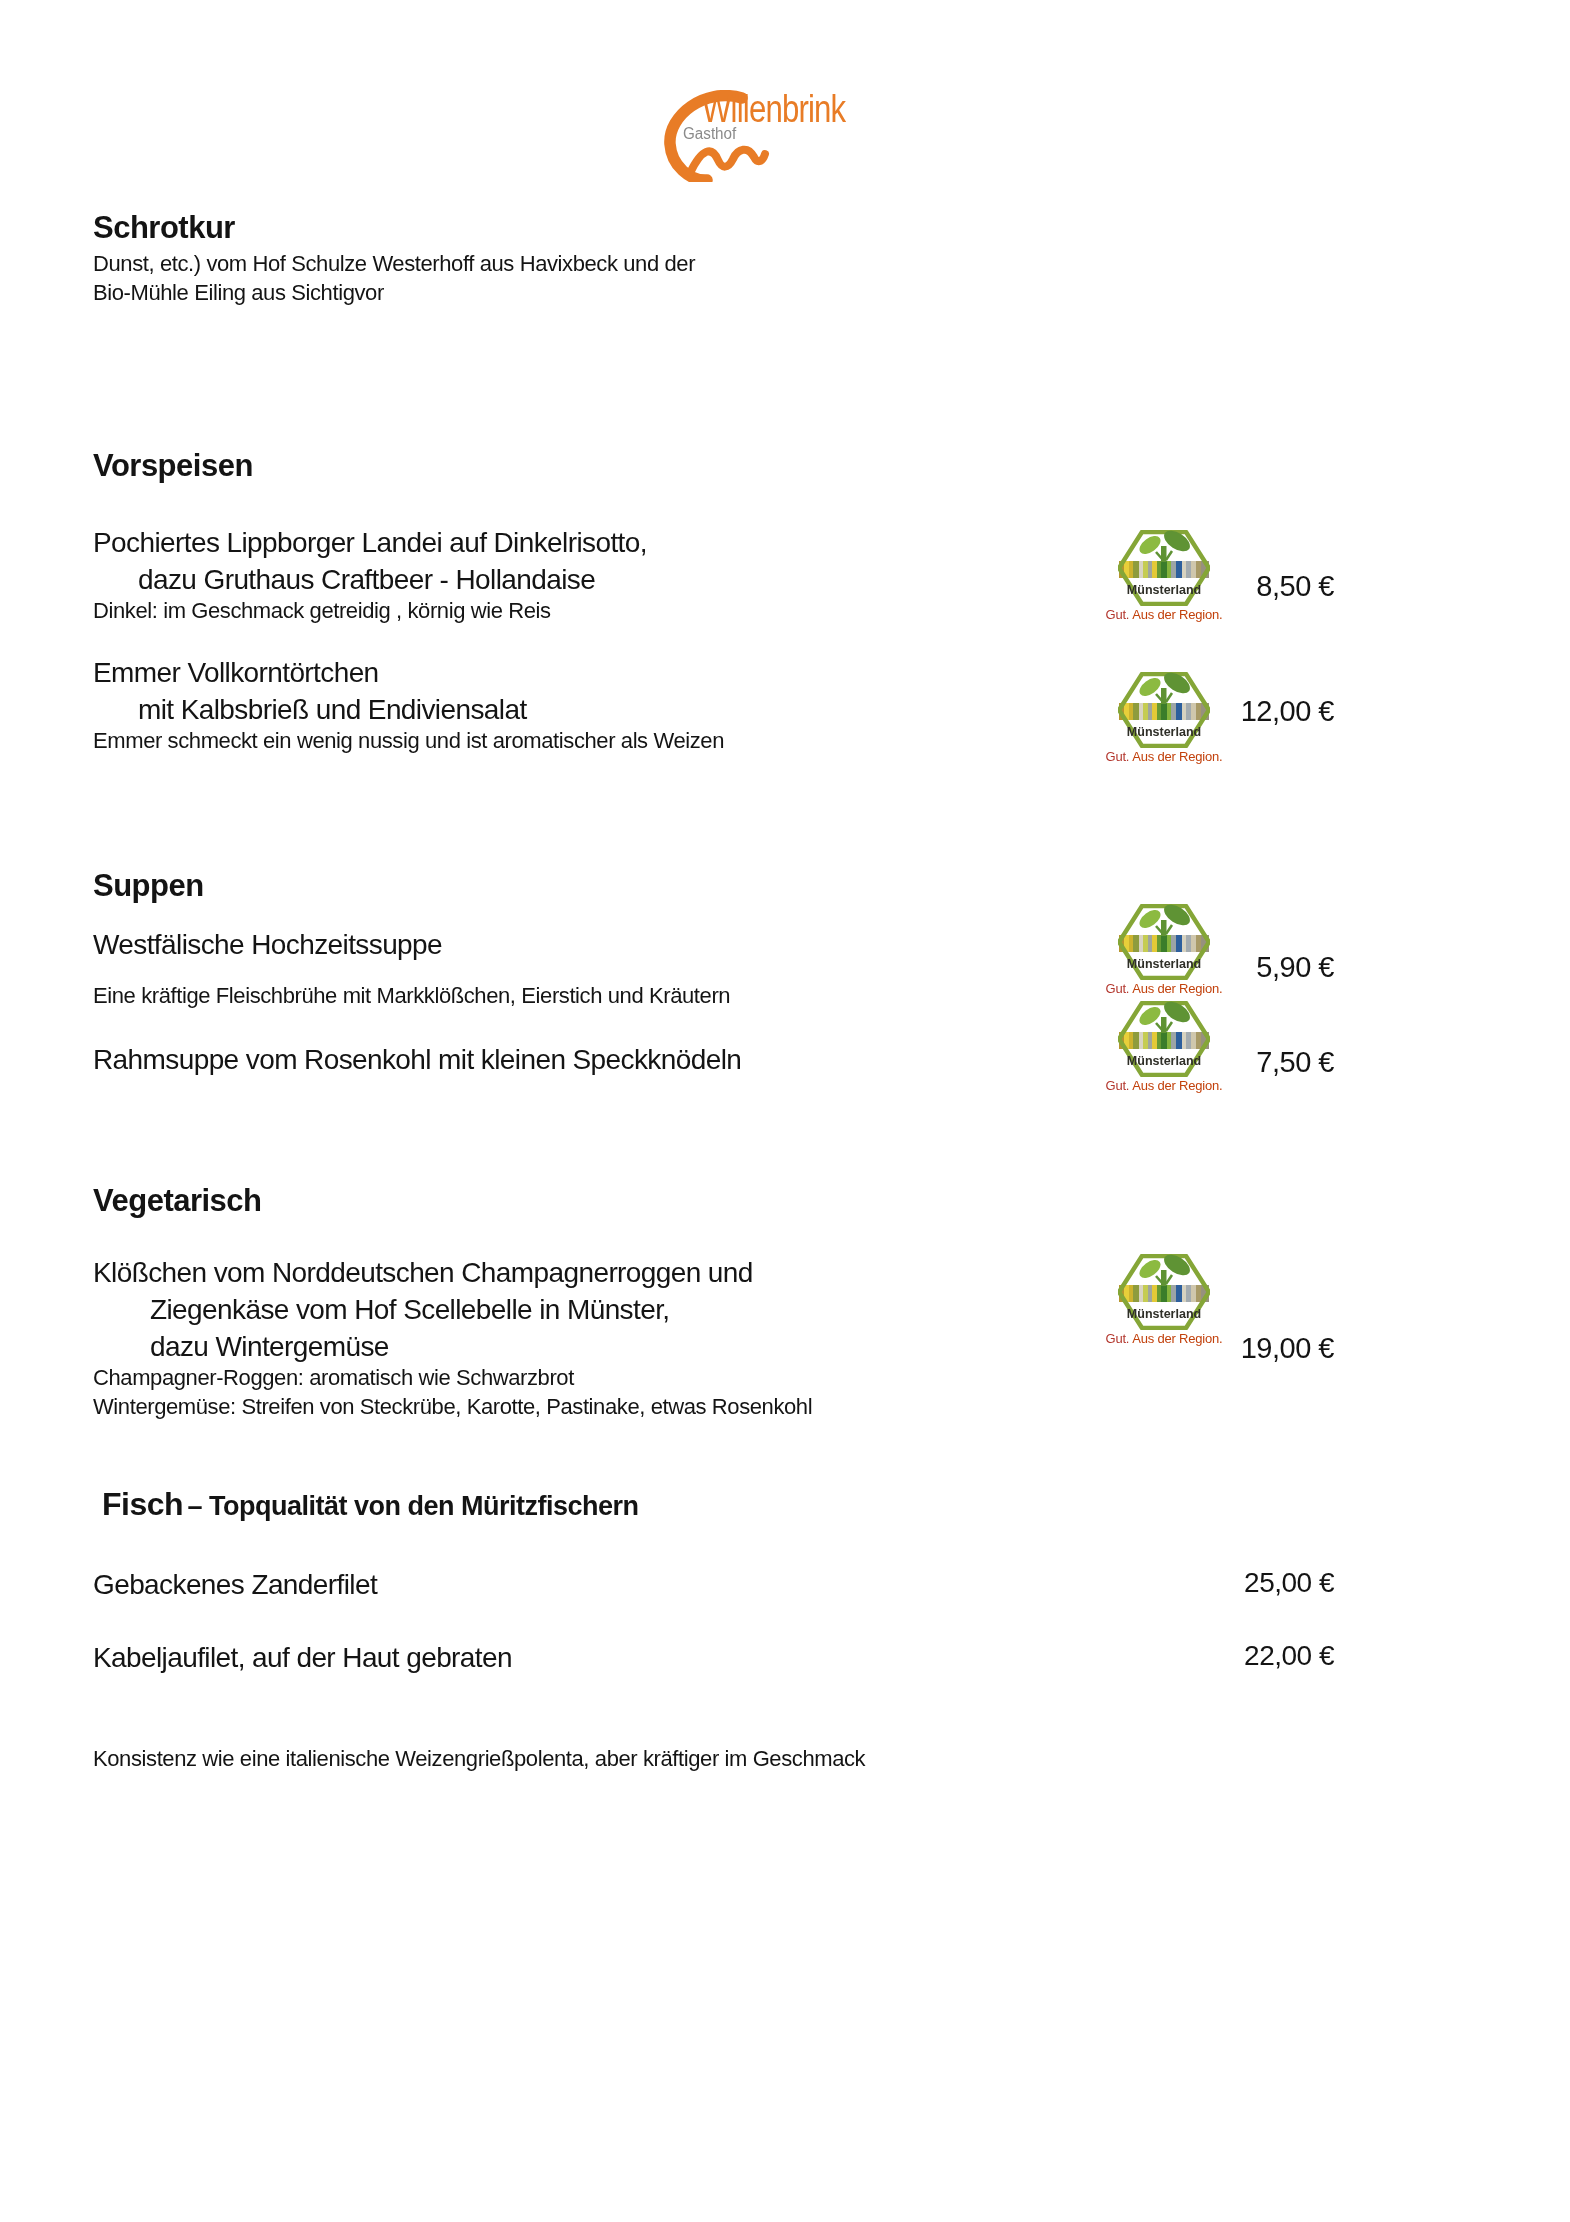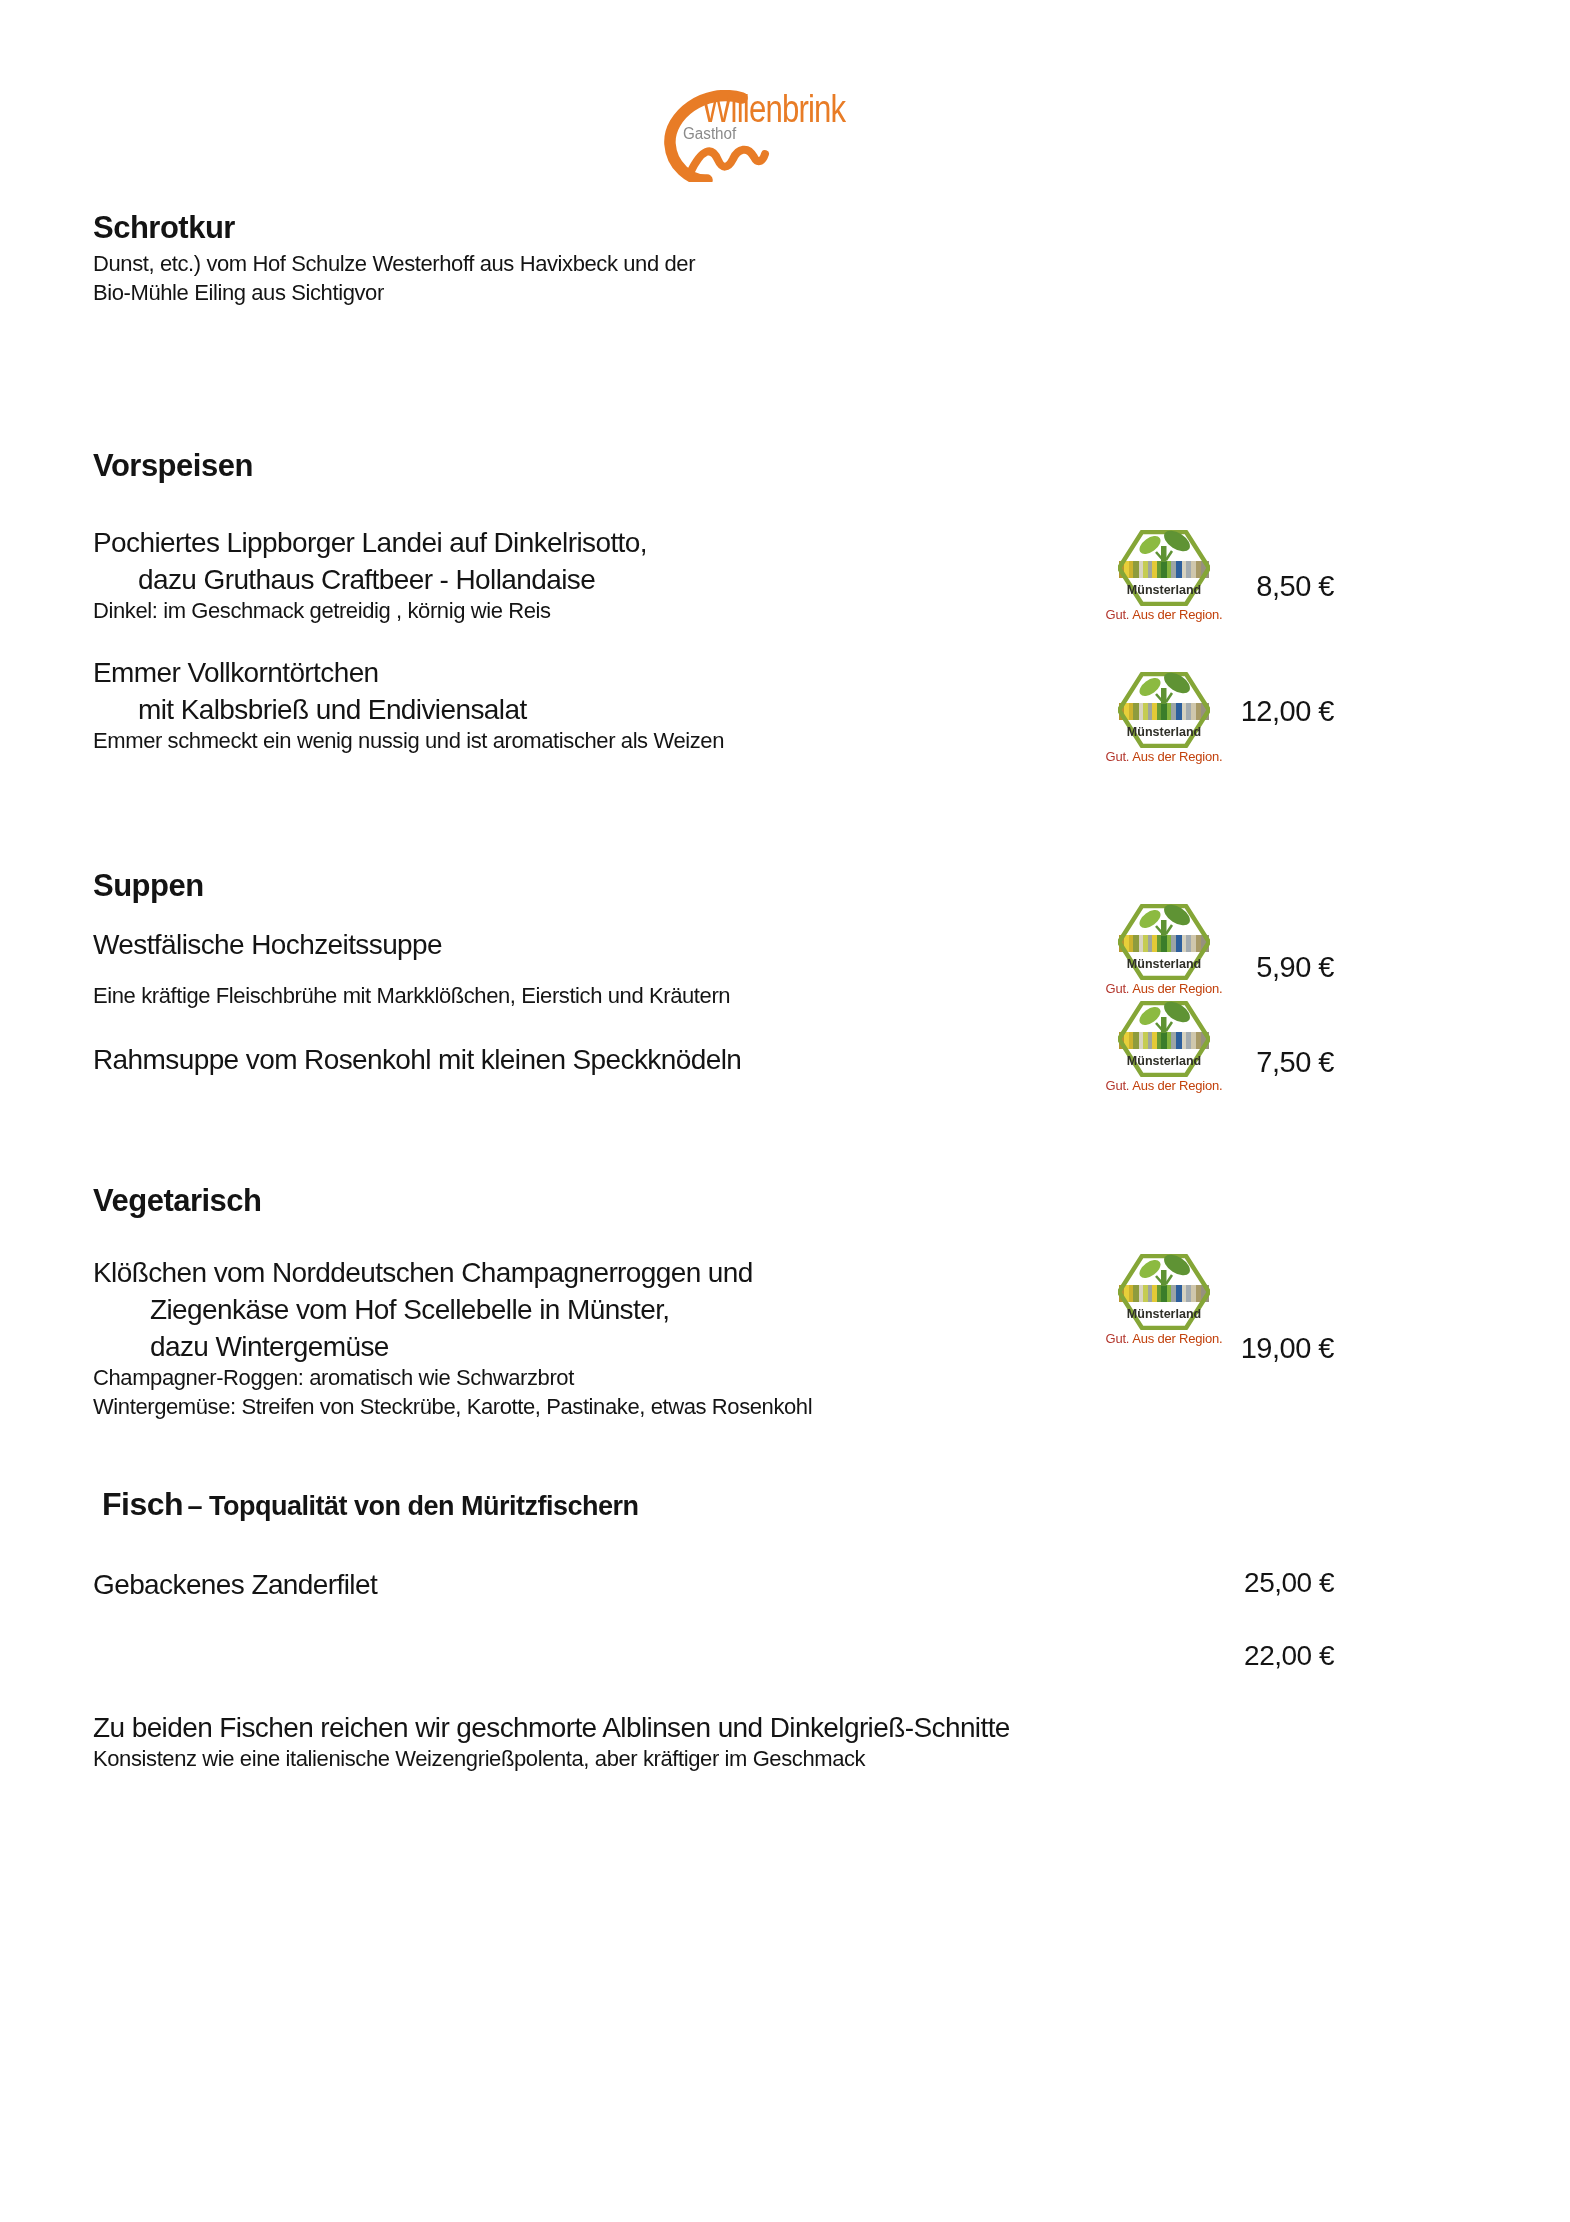--- a/index.html
+++ b/index.html
@@ -161,18 +161,18 @@
   <div class="abs price price-col" style="top:1332px">19,00 €</div>
 
   <div class="abs" style="left:102px;top:1486px;white-space:nowrap">
     <span class="f-main">Fisch</span>
     <span class="f-rest">– Topqualität von den Müritzfischern</span>
   </div>
 
   <div class="abs item-title" style="left:93px;top:1566px">Gebackenes Zanderfilet</div>
   <div class="abs price price-col" style="top:1567px;font-size:28px">25,00 €</div>
 
+  <div class="abs item-title" style="left:93px;top:1639px">Kabeljaufilet, auf der Haut gebraten</div>
   <div class="abs price price-col" style="top:1640px;font-size:28px">22,00 €</div>
 
-  <div class="abs item-title" style="left:93px;top:1709px">Zu beiden Fischen reichen wir geschmorte Alblinsen und Dinkelgrieß-Schnitte</div>
   <div class="abs note" style="left:93px;top:1745px">Konsistenz wie eine italienische Weizengrießpolenta, aber kräftiger im Geschmack</div>
 
 </div>
 
 </body></html>

